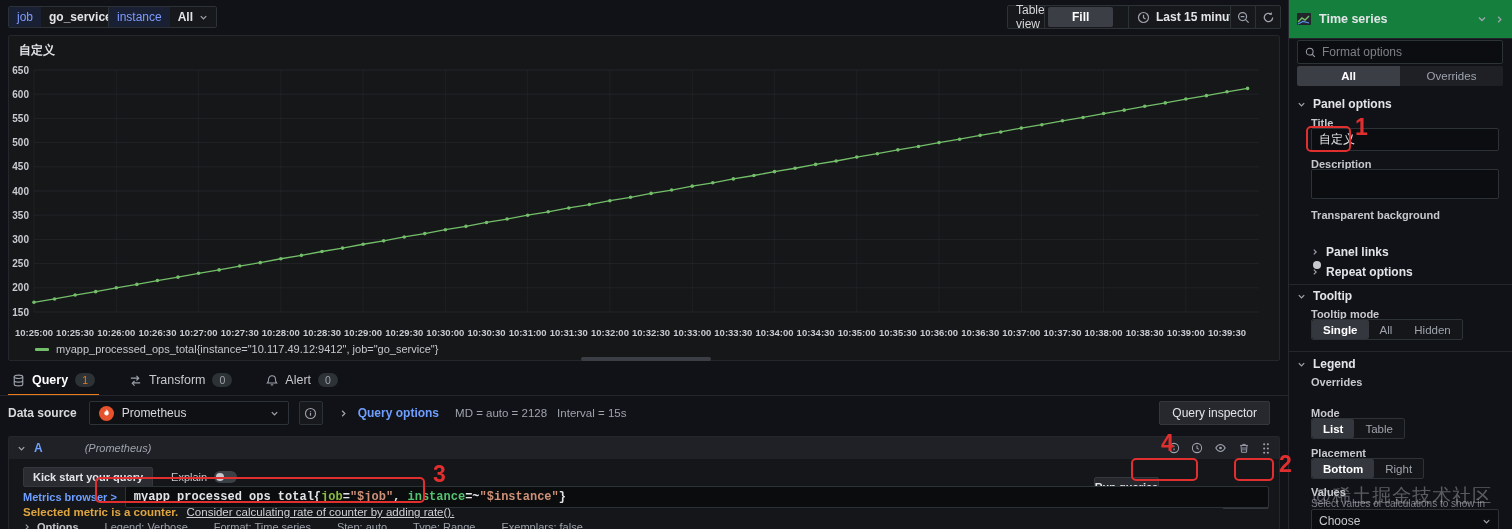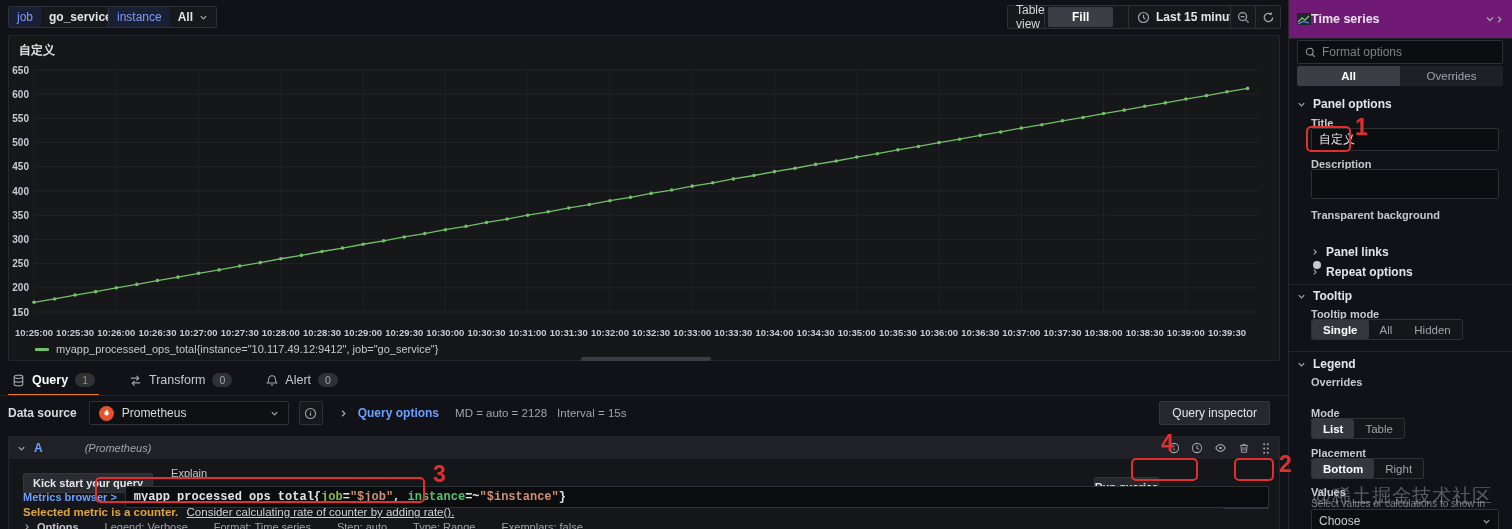--- a/index.html
+++ b/index.html
@@ -49,39 +49,39 @@
   .gray-txt { color:#9fa3ad; font-size:11.5px; }
   .qi-btn { position:absolute; right:10px; top:0; height:24px; background:#26282d; border:1px solid #34373d; border-radius:2px; color:#e3e4e8; font-size:12px; display:flex; align-items:center; padding:0 12px; }
 
   .qcard { position:absolute; left:8px; top:436px; width:1272px; height:120px; background:#141619; border:1px solid #24262b; border-radius:2px; }
   .qhead { height:22px; background:#1f2126; display:flex; align-items:center; padding:0 8px; gap:8px; font-size:12px; }
   .refid { color:#6e9fff; font-weight:bold; }
   .dshint { color:#9fa3ad; font-style:italic; font-size:11px; margin-left:34px; }
   .qhead-icons { margin-left:auto; display:flex; gap:11px; align-items:center; color:#9fa3ad; }
   .kick-row { position:absolute; left:14px; top:30px; display:flex; align-items:center; gap:18px; }
   .kick-btn { background:#2a2c31; border:1px solid #34373d; border-radius:2px; color:#e3e4e8; font-size:11px; font-weight:bold; padding:3px 9px; }
-  .explain { display:flex; align-items:center; gap:7px; font-size:11px; color:#c7c8cd;flex-direction:column; }
+  .explain { display:flex; align-items:center; gap:7px; font-size:11px; color:#c7c8cd; }
   .run-row { position:absolute; right:10px; top:28px; display:flex; align-items:center; gap:10px; }
   .run-btn { background:#26282d; border:1px solid #34373d; border-radius:2px; color:#e3e4e8; font-size:11px; font-weight:bold; padding:3px 0; }
   .bc-seg { display:flex; font-size:11px; }
   .bc-seg span { padding:3px 9px; color:#9fa3ad;margin-top:24px; }
   .bc-seg span.on { background:#2a2c31; border:1px solid #34373d; border-radius:2px; color:#fff; font-weight:bold; }
   .metrics-row { position:absolute; left:14px; top:49px; right:10px; display:flex; align-items:center; gap:8px; }
   .mb-link { color:#6e9fff; font-size:11px; font-weight:bold; white-space:nowrap; }
   .q-input { flex:1; height:22px; background:#0b0c0e; border:1px solid #2c3235; border-radius:2px; display:flex; align-items:center; padding:0 8px;
              font-family:"Liberation Mono","DejaVu Sans Mono",monospace; font-size:12px; font-weight:bold; white-space:pre; }
   .warn-row { position:absolute; left:14px; top:69px; font-size:11.5px; }
   .warn-main { color:#dfa640; font-weight:bold; }
   .warn-link { color:#cfd0d5; text-decoration:underline; margin-left:5px; }
   .opts-row { position:absolute; left:14px; top:84px; font-size:11px; color:#9fa3ad; display:flex; gap:26px; }
   .opts-row b { color:#c7c8cd; }
 
   
   .sidebar { position:absolute; left:1288px; top:0; width:224px; height:529px; background:#111217; border-left:1px solid #26282e; }
-  .sb-head { height:39px; background:#701a75; border-bottom:1px solid #24262b; display:flex; align-items:center; padding:0 8px; font-size:12.5px; font-weight:bold; color:#e3e4e8; }
+  .sb-head { height:39px; background:#15803d; border-bottom:1px solid #24262b; display:flex; align-items:center; padding:0 8px; gap:8px; font-size:12.5px; font-weight:bold; color:#e3e4e8; }
   .sb-search { position:absolute; left:8px; top:40px; width:206px; height:24px; background:#0c0d10; border:1px solid #2c3235; border-radius:2px; display:flex; align-items:center; gap:6px; padding:0 7px; color:#7e8087; font-size:12px; }
   .sb-tabs { position:absolute; left:8px; top:66px; width:206px; height:20px; display:flex; border-radius:2px; overflow:hidden; font-size:11.5px; }
   .sb-tabs div { flex:1; display:flex; align-items:center; justify-content:center; }
   .sb-tabs .on { background:#3b3e45; color:#fff; font-weight:bold; }
   .sb-tabs .off { background:#1e2025; color:#9fa3ad; }
   .sec-head { position:absolute; left:8px; display:flex; align-items:center; gap:7px; font-size:12px; font-weight:bold; color:#e3e4e8; }
   .fld-label { position:absolute; left:22px; font-size:11px; font-weight:bold; color:#c7c8cd; }
   .fld-input { position:absolute; left:22px; width:188px; height:23px; background:#0c0d10; border:1px solid #2c3235; border-radius:2px; display:flex; align-items:center; padding:0 7px; font-size:12px; color:#e3e4e8; }
   .fld-area { position:absolute; left:22px; width:188px; height:30px; background:#0c0d10; border:1px solid #2c3235; border-radius:2px; }
   .sb-divider { position:absolute; left:0; width:224px; height:1px; background:#24262b; }

